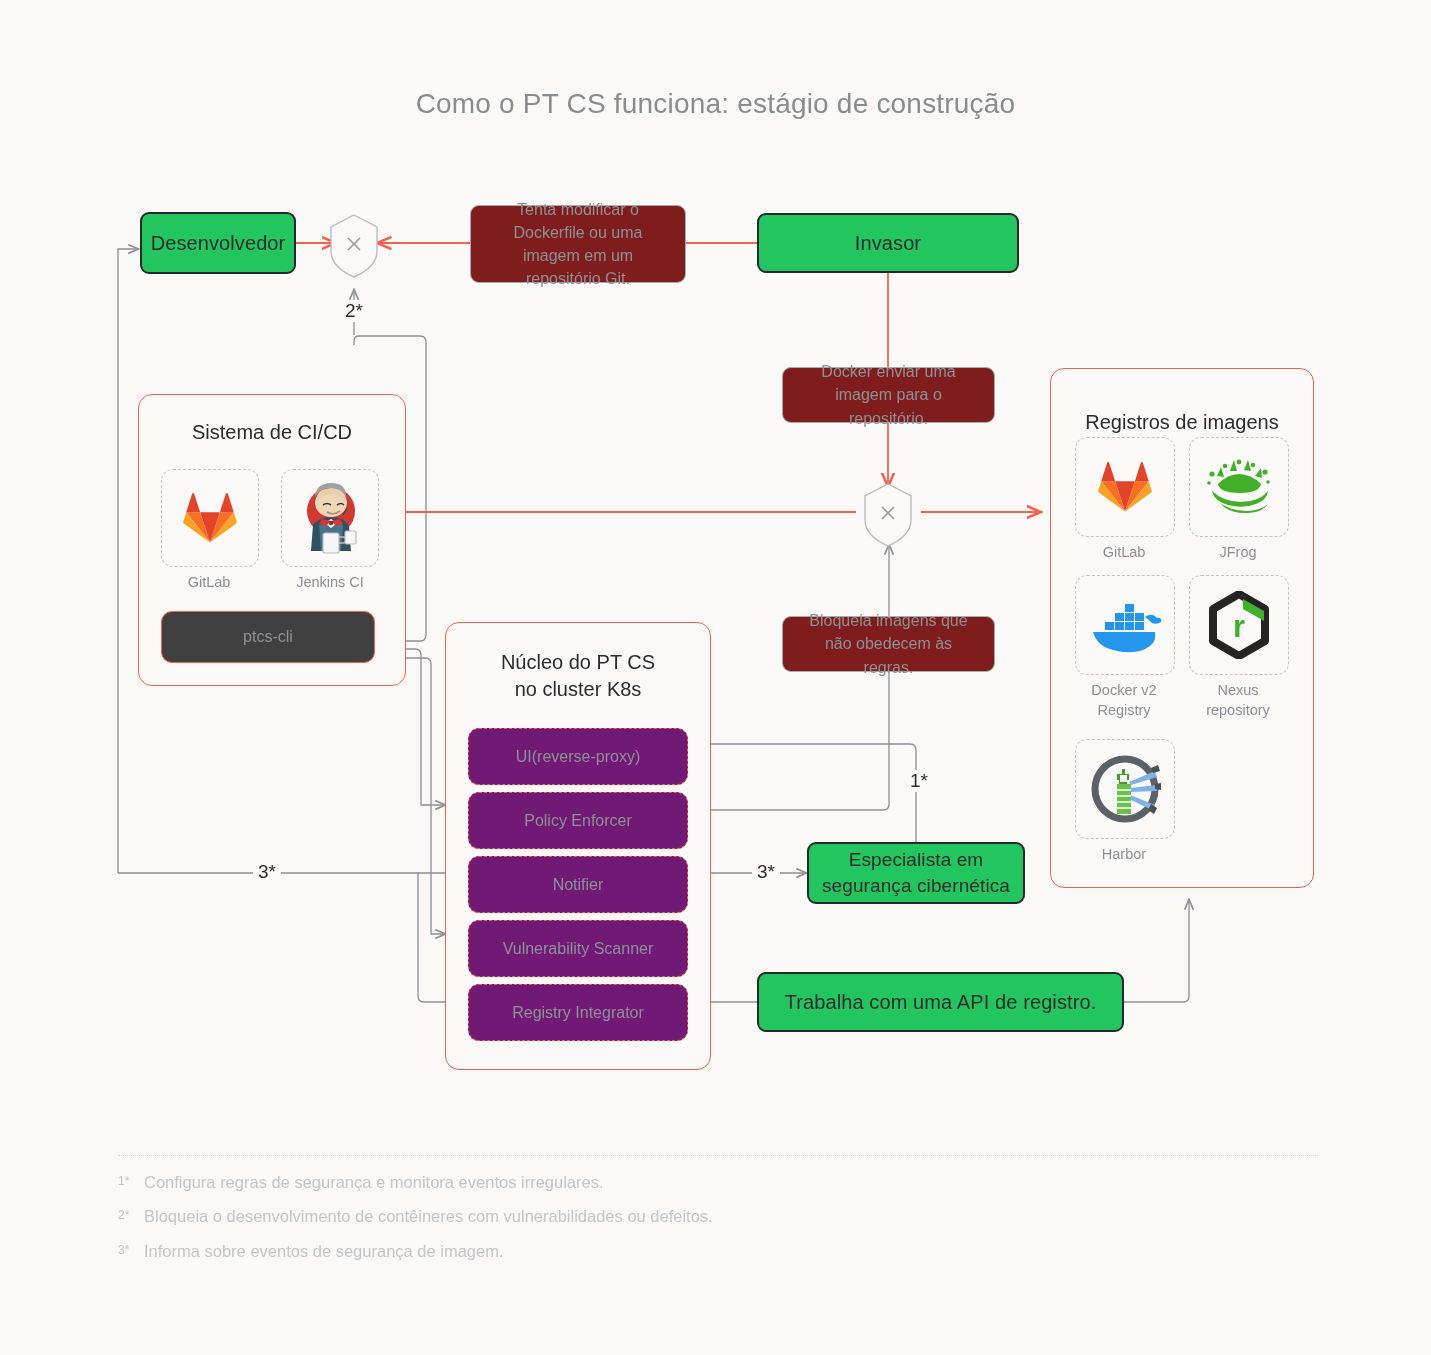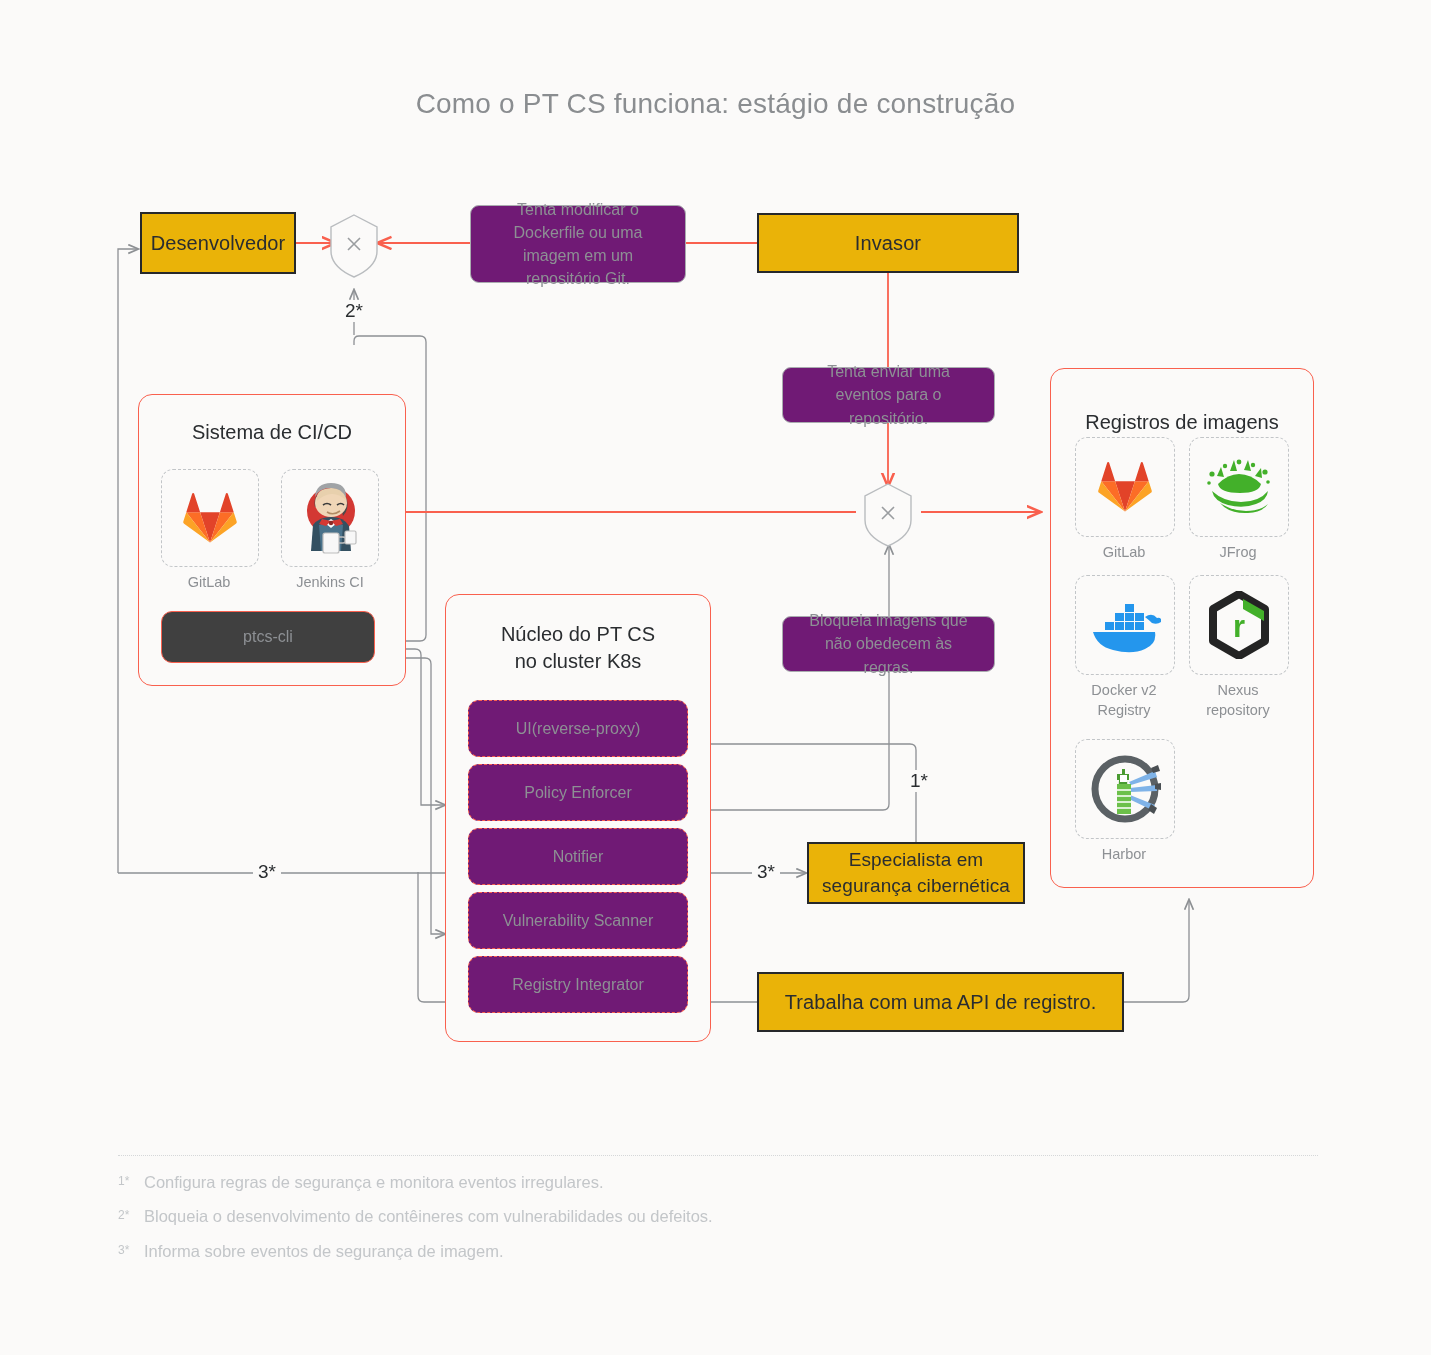--- a/index.html
+++ b/index.html
@@ -9,26 +9,26 @@
     background:#fbfaf9;
     -webkit-font-smoothing:antialiased;
   }
   #stage{position:absolute;inset:0;}
   svg.wires{position:absolute;left:0;top:0;width:1431px;height:1355px;pointer-events:none;}
 
   .node{position:absolute;box-sizing:border-box;display:flex;align-items:center;justify-content:center;text-align:center;}
 
   
   .actor{
-    border:2.5px solid #26282b;border-radius:0;background:#eab308;
+    border:2.5px solid #26282b;border-radius:9px;background:#22c55e;
     color:#2a2d30;font-size:20px;letter-spacing:.1px;
   }
   
   .note{
-    border:1.4px solid #a9acaf;border-radius:9px;background:#701a75;
+    border:1.4px solid #a9acaf;border-radius:9px;background:#7f1d1d;
     color:#8d9094;font-size:16px;line-height:1.45;padding:8px 26px;
   }
   
   .group{
     border:1.6px solid #f9604e;border-radius:14px;background:#fbfaf9;
     display:block;
   }
   .group-title{
     position:absolute;left:0;right:0;text-align:center;color:#2a2d30;
     font-size:20px;line-height:1.35;
@@ -146,21 +146,21 @@
 
   <div class="node note" style="left:470px;top:205px;width:216px;height:78px;">
     <span>Tenta modificar o Dockerfile ou uma imagem em um repositório Git.</span>
   </div>
 
   <div class="node actor" style="left:757px;top:213px;width:262px;height:60px;">
     <span>Invasor</span>
   </div>
 
   <div class="node note" style="left:782px;top:367px;width:213px;height:56px;">
-    <span>Tenta enviar uma eventos para o repositório.</span>
+    <span>Docker enviar uma imagem para o repositório.</span>
   </div>
 
   <div class="node note" style="left:782px;top:616px;width:213px;height:56px;">
     <span>Bloqueia imagens que não obedecem às regras.</span>
   </div>
 
   <div class="group" style="position:absolute;left:138px;top:394px;width:266px;height:290px;">
     <div class="group-title" style="top:24px;">Sistema de CI/CD</div>
 
     <div class="tile" style="left:22px;top:74px;width:96px;height:96px;">
@@ -197,21 +197,21 @@
         <rect x="48" y="50" width="11" height="13" rx="1.5" fill="#f7f7f7" stroke="#bdbdbd" stroke-width="1.2"></rect>
       </svg>
     </div>
     <div class="tile-label" style="left:136px;top:178px;width:110px;">Jenkins CI</div>
 
     <div class="subbox" style="left:22px;top:216px;width:212px;height:50px;">
       <span>ptcs-cli</span>
     </div>
   </div>
 
-  <div class="group" style="position:absolute;left:445px;top:594px;width:264px;height:446px;">
+  <div class="group" style="position:absolute;left:445px;top:622px;width:264px;height:446px;">
     <div class="group-title" style="top:26px;">Núcleo do PT CS</div>
     <div class="group-title" style="top:53px;">no cluster K8s</div>
 
     <div class="chip" style="left:22px;top:105px;width:218px;height:55px;">
       <span>UI(reverse-proxy)</span>
     </div>
     <div class="chip" style="left:22px;top:169px;width:218px;height:55px;">
       <span>Policy Enforcer</span>
     </div>
     <div class="chip" style="left:22px;top:233px;width:218px;height:55px;">

